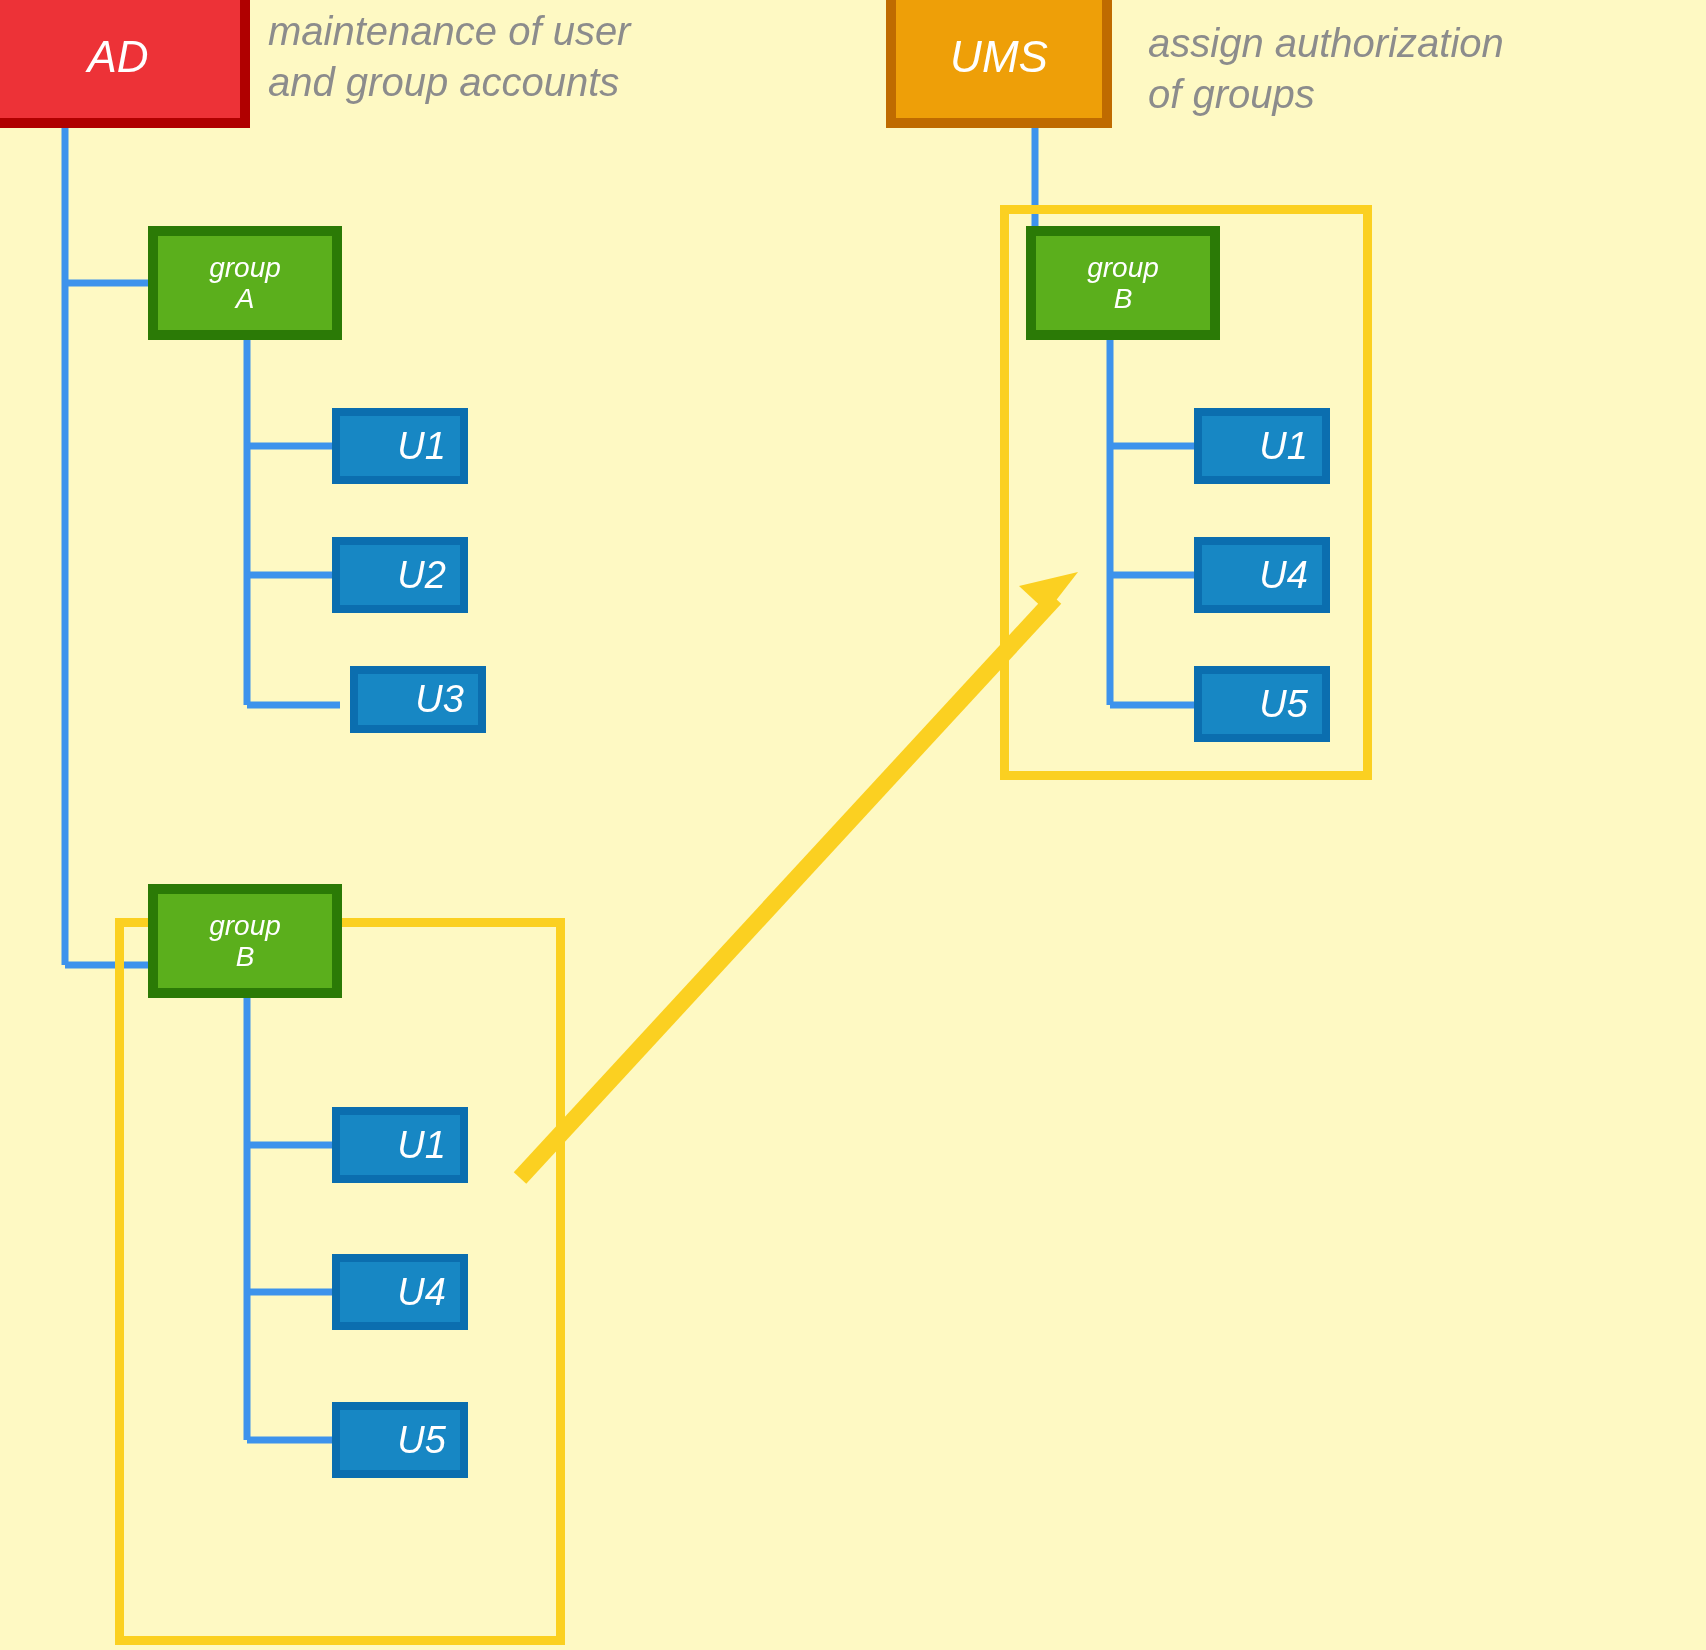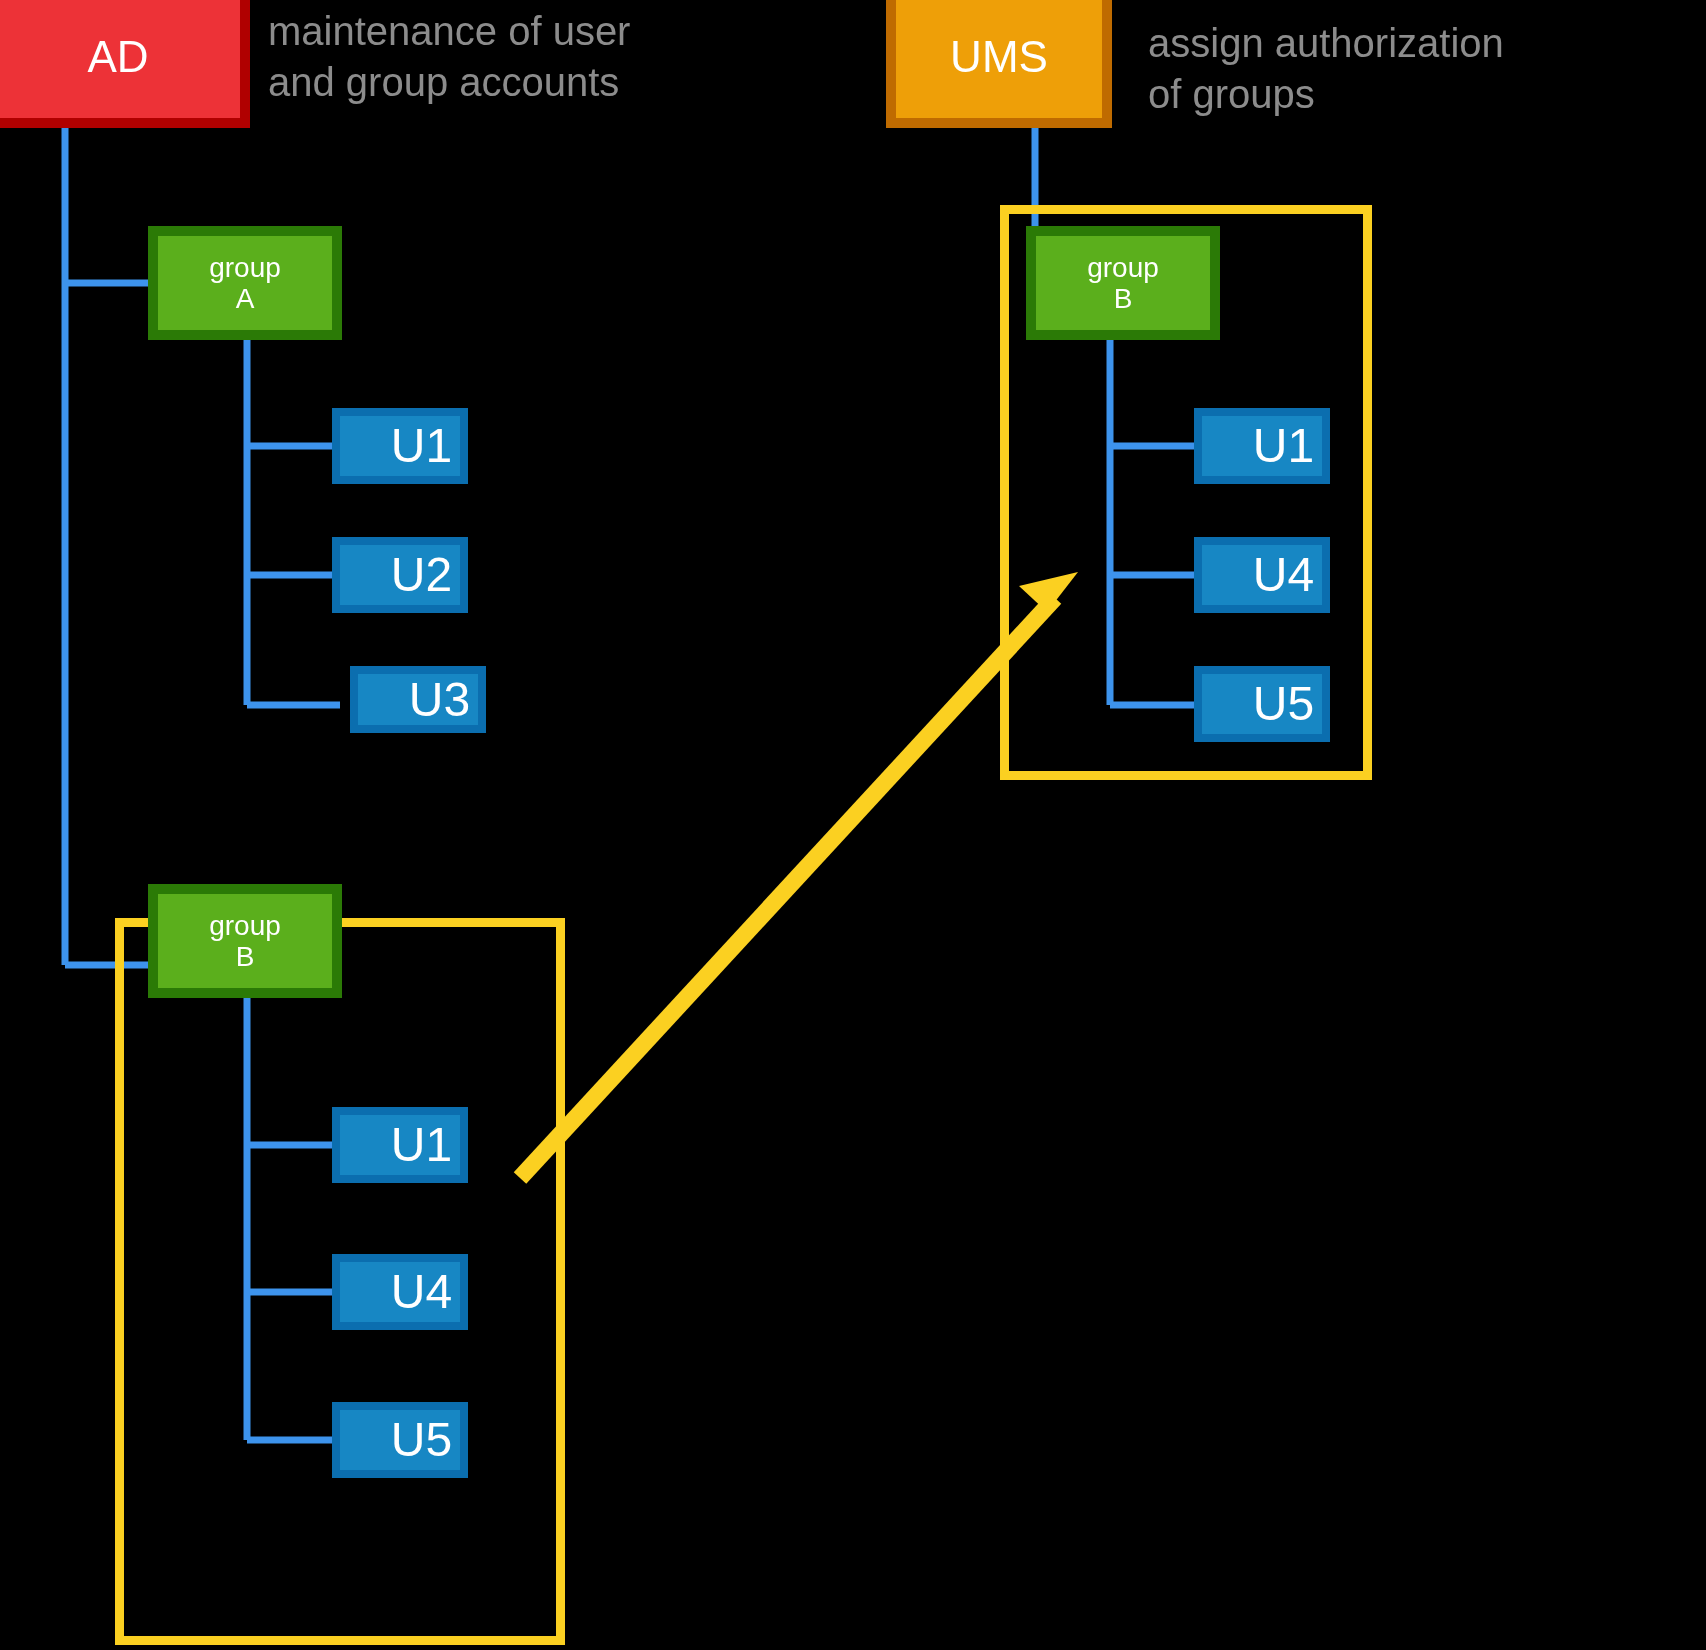--- a/index.html
+++ b/index.html
@@ -8,21 +8,22 @@
     background: #ffffff;
   }
   body {
     font-family: "Liberation Sans", sans-serif;
   }
   #stage {
     position: relative;
     width: 1706px;
     height: 1650px;
     overflow: hidden;
-    background: #000000;
+    background: #fef9c3;
+    font-style: italic;
   }
   svg#wires {
     position: absolute;
     left: 0;
     top: 0;
     width: 1706px;
     height: 1650px;
     overflow: visible;
     pointer-events: none;
   }
@@ -48,21 +49,21 @@
     font-size: 44px;
   }
   .node-group {
     background: #5BAF1C;
     border: 10px solid #2B7A06;
     font-size: 28px;
   }
   .node-user {
     background: #1787C4;
     border: 8px solid #0B6EAF;
-    font-size: 48px;
+    font-size: 38px;
     padding-left: 43px;
   }
   .container-box {
     position: absolute;
     box-sizing: border-box;
     border: 9px solid #FBD021;
     background: transparent;
   }
   .caption {
     position: absolute;

